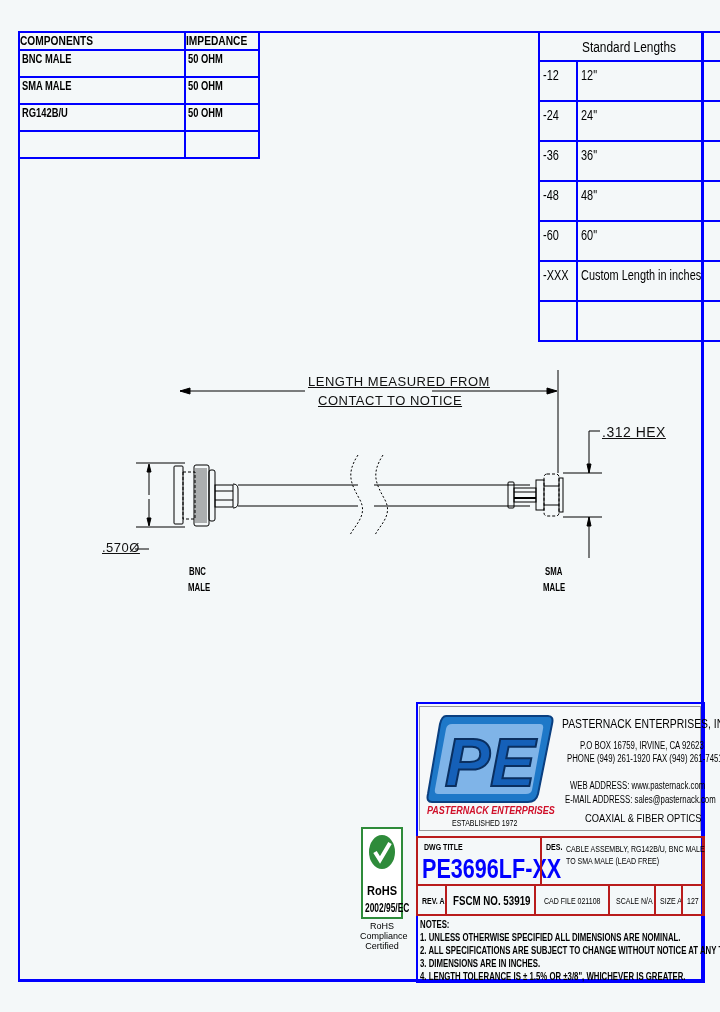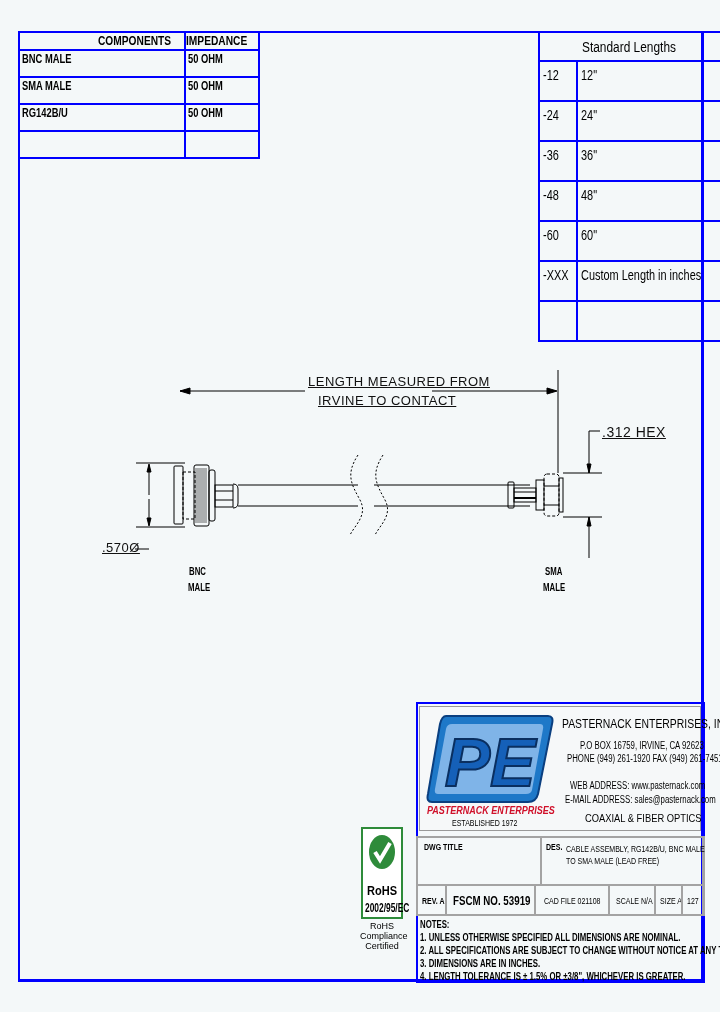--- a/index.html
+++ b/index.html
@@ -8,34 +8,34 @@
   .abs { position:absolute; }
   .frame { position:absolute; left:18px; top:31px; width:686px; height:951px;
            border:2px solid #0000ff; border-right-width:3px; border-bottom-width:3px; box-sizing:border-box; }
   .narrow { display:inline-block; transform:scaleX(0.78); transform-origin:left center; white-space:nowrap; }
 
   
   table.comp { position:absolute; left:18px; top:31px; border-collapse:collapse; }
   table.comp td { border:2px solid #0000ff; height:16px; padding:0 0 9px 2px; font-size:12px; font-weight:bold; line-height:16px; }
   table.comp td.c1 { width:162px; }
   table.comp td.c2 { width:58px; }
-  table.comp tr.hdr td { text-align:right; padding:0; }
+  table.comp tr.hdr td { text-align:left; padding:0; }
 
   
   table.len { position:absolute; left:538px; top:31px; border-collapse:collapse; }
   table.len td { border:2px solid #0000ff; height:26px; padding:0 0 12px 3px; font-size:14px; line-height:26px; }
   table.len td.l1 { width:28px; }
   table.len td.l2 { width:128px; }
   table.len tr.hdr td { text-align:center; height:27px; padding:0; }
 
   .cad { font-family:"Liberation Sans", sans-serif; font-size:13px; color:#111; letter-spacing:0.5px;text-decoration:underline; }
 
   
   .tb { position:absolute; border:2px solid #0000ff; box-sizing:border-box; }
-  .tb-cell { position:absolute; border:2px solid #a3a3a3; box-sizing:border-box; }
+  .tb-cell { position:absolute; border:2px solid #b91c1c; box-sizing:border-box; }
   .small { font-size:9px; font-weight:bold; }
 </style>
 </head>
 <body>
 
 <div class="frame"></div>
 
 <table class="comp">
   <tbody>
       <tr class="hdr">
@@ -153,21 +153,21 @@
     <line x1="589" y1="157" x2="589" y2="198"></line>
     <line x1="589" y1="71" x2="600" y2="71"></line>
     <polygon points="589,113 587,104 591,104" fill="#000"></polygon>
     <polygon points="589,157 587,166 591,166" fill="#000"></polygon>
 
     <line x1="135" y1="189" x2="149" y2="189"></line>
   </g>
 </svg>
 
 <div class="abs cad" style="left:308px;top:374px;font-size:13px">LENGTH MEASURED FROM</div>
-<div class="abs cad" style="left:318px;top:393px;font-size:13px">IRVINE TO CONTACT</div>
+<div class="abs cad" style="left:318px;top:393px;font-size:13px">CONTACT TO NOTICE</div>
 <div class="abs cad" style="left:602px;top:424px;font-size:14px">.312 HEX</div>
 <div class="abs cad" style="left:102px;top:540px;font-size:13px">.570Ø</div>
 
 <div class="abs" style="left:189px;top:566px;font-size:10px;font-weight:bold;text-align:center;width:20px">
   <div class="narrow">BNC</div>
 </div>
 <div class="abs" style="left:188px;top:582px;font-size:10px;font-weight:bold">
   <div class="narrow">MALE</div>
 </div>
 <div class="abs" style="left:545px;top:566px;font-size:10px;font-weight:bold">
@@ -194,20 +194,23 @@
 
 <div class="abs" style="left:562px;top:716px;font-size:13px;white-space:nowrap"><span class="narrow" style="transform:scaleX(0.8)">PASTERNACK ENTERPRISES, INC.</span></div>
 <div class="abs" style="left:580px;top:740px;font-size:10px;white-space:nowrap"><span class="narrow">P.O BOX 16759, IRVINE, CA 92623</span></div>
 <div class="abs" style="left:567px;top:753px;font-size:10px;white-space:nowrap"><span class="narrow">PHONE (949) 261-1920 FAX (949) 261-7451</span></div>
 <div class="abs" style="left:570px;top:780px;font-size:10px;white-space:nowrap"><span class="narrow">WEB ADDRESS: www.pasternack.com</span></div>
 <div class="abs" style="left:565px;top:794px;font-size:10px;white-space:nowrap"><span class="narrow">E-MAIL ADDRESS: sales@pasternack.com</span></div>
 <div class="abs" style="left:585px;top:812px;font-size:11px;white-space:nowrap"><span class="narrow" style="transform:scaleX(0.85)">COAXIAL &amp; FIBER OPTICS</span></div>
 
 <div class="tb-cell" style="left:416px;top:836px;width:126px;height:50px">
   <div class="abs small" style="left:6px;top:4px"><span class="narrow">DWG TITLE</span></div>
+  <div class="abs" style="left:4px;top:16px;font-size:27px;font-weight:bold;color:#0000ff;white-space:nowrap">
+    <span class="narrow" style="transform:scaleX(0.8)">PE3696LF-XX</span>
+  </div>
 </div>
 
 <div class="tb-cell" style="left:540px;top:836px;width:165px;height:50px;border-right-width:3px">
   <div class="abs small" style="left:4px;top:4px"><span class="narrow">DES.</span></div>
   <div class="abs" style="left:24px;top:6px;font-size:9px;white-space:nowrap"><span class="narrow">CABLE ASSEMBLY, RG142B/U, BNC MALE</span></div>
   <div class="abs" style="left:24px;top:18px;font-size:9px;white-space:nowrap"><span class="narrow">TO SMA MALE (LEAD FREE)</span></div>
 </div>
 
 <div class="tb-cell" style="left:416px;top:884px;width:31px;height:32px">
   <div class="abs small" style="left:4px;top:10px"><span class="narrow">REV. A</span></div>

